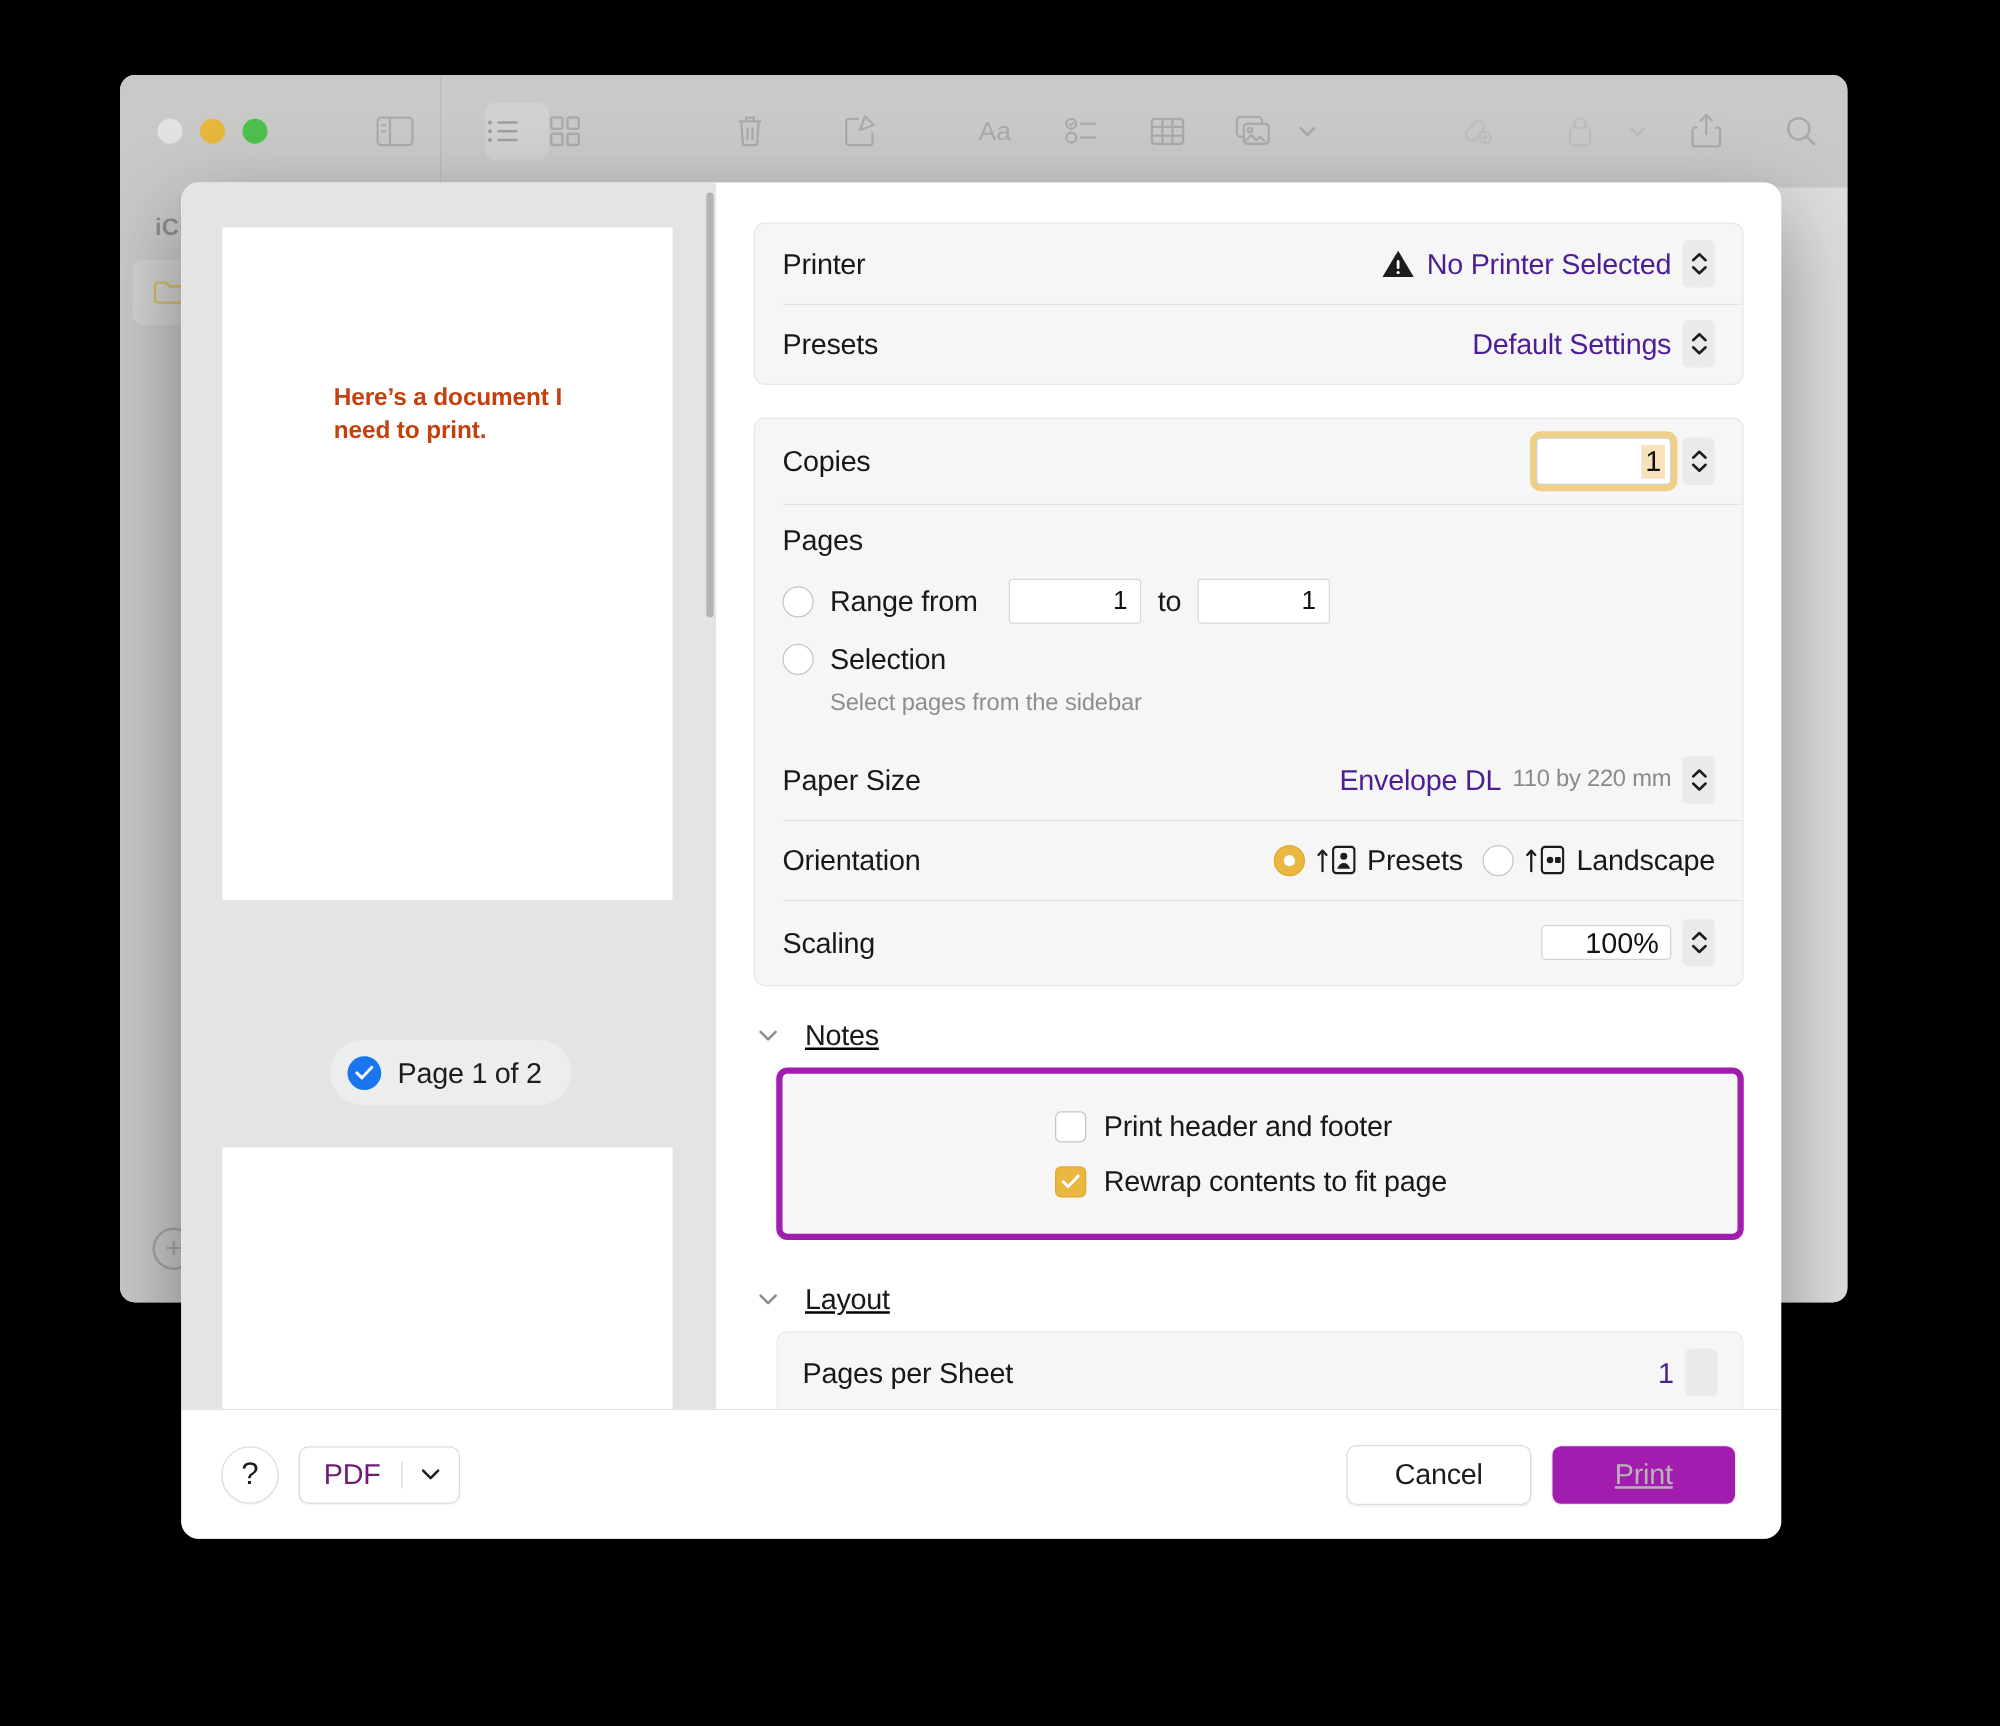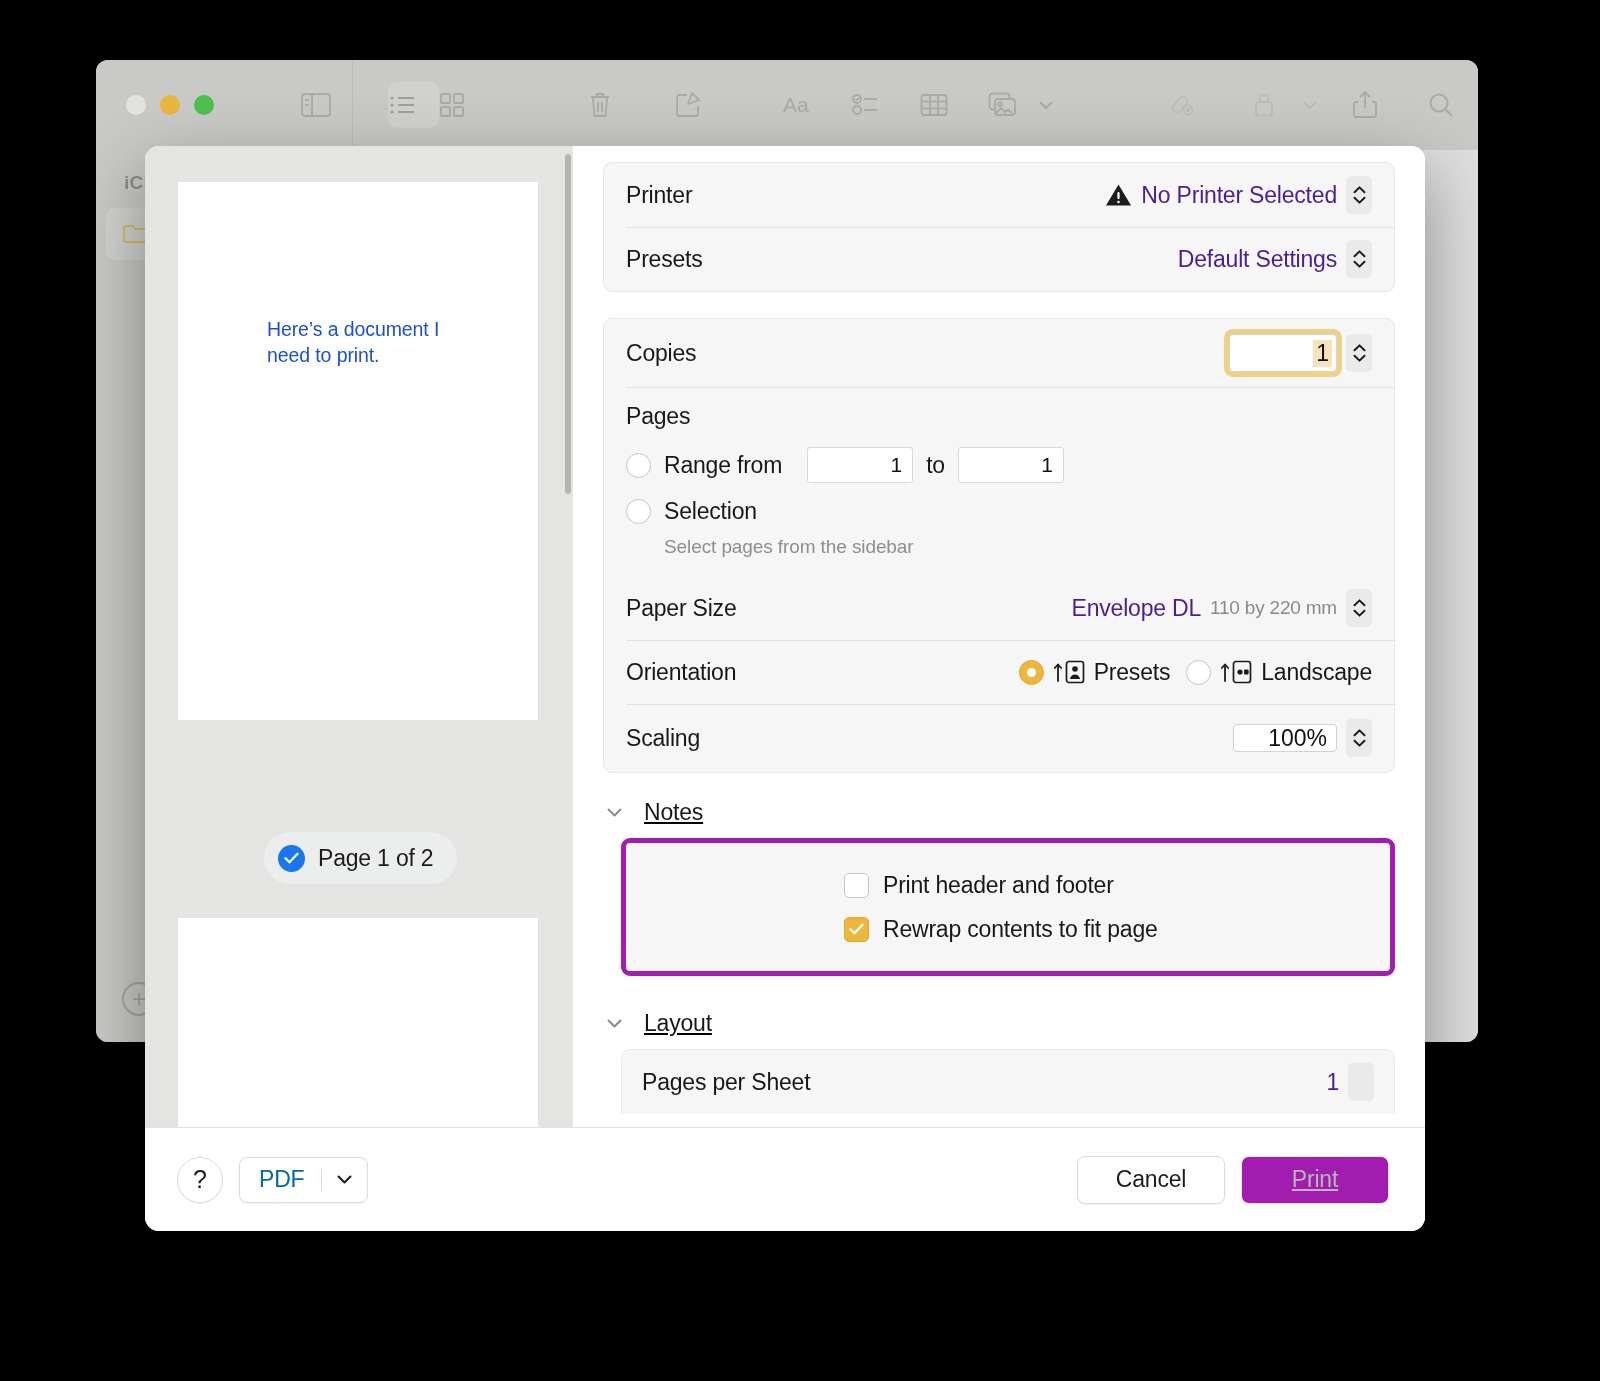--- a/index.html
+++ b/index.html
@@ -68,40 +68,40 @@
   
   .preview {
     width:428px; background:#e4e4e2; position:relative; overflow:hidden; flex:none;
   }
   .pv-page {
     position:absolute; left:33px; width:360px; background:#fff;
   }
   .pv-page.p1 { top:36px; height:538px; }
   .pv-page.p2 { top:772px; height:330px; }
   .pv-text {
-    position:absolute; left:89px; top:135px; width:215px;
-    font-size:19.5px; font-weight:400; color:#1d4ed8; line-height:1.32; letter-spacing:-.1px;
+    position:absolute; left:89px; top:124px; width:215px;
+    font-size:19.5px; font-weight:700; color:#c2410c; line-height:1.32; letter-spacing:-.1px;
   }
   .pv-pill {
     position:absolute; left:119px; top:686px; height:52px; padding:0 24px 0 14px;
     background:#eceded; border-radius:26px; display:flex; align-items:center; gap:13px;
   }
   .pv-check {
     width:27px; height:27px; border-radius:50%; background:#1a76ef;
     display:flex; align-items:center; justify-content:center; flex:none;
   }
   .pv-pill span.lbl { font-size:23px; color:#1c1c1c; letter-spacing:-.2px; }
   .pv-scroll {
     position:absolute; right:2px; top:8px; width:6px; height:340px;
     background:#b4b4b2; border-radius:3px;
   }
 
   
   .options {
-    flex:1; background:#fff; padding:16px 30px 0 30px; overflow:hidden; position:relative;
+    flex:1; background:#fff; padding:32px 30px 0 30px; overflow:hidden; position:relative;
   }
   .card {
     background:#f6f6f6; border:1px solid #e7e7e7; border-radius:9px; margin-bottom:26px;
   }
   .row {
     display:flex; align-items:center; min-height:64px; padding:0 22px; position:relative;
   }
   .row + .row::before {
     content:""; position:absolute; left:22px; right:0; top:0; height:1px; background:#e3e3e3;
   }
@@ -189,21 +189,21 @@
   }
   .help-btn {
     width:46px; height:46px; border-radius:50%; background:#fff; border:1px solid #dcdcdc;
     display:flex; align-items:center; justify-content:center;
     font-size:25px; color:#1c1c1c; box-shadow:0 1px 1px rgba(0,0,0,.05);
   }
   .pdf-btn {
     height:46px; background:#fff; border:1px solid #dcdcdc; border-radius:8px;
     display:flex; align-items:center; box-shadow:0 1px 1px rgba(0,0,0,.05);
   }
-  .pdf-btn .t { font-size:23px; color:#0369a1; padding:0 17px 0 19px; letter-spacing:-.2px; }
+  .pdf-btn .t { font-size:23px; color:#701a75; padding:0 17px 0 19px; letter-spacing:-.2px; }
   .pdf-btn .div { width:1px; height:22px; background:#d9d9d9; }
   .pdf-btn .cv { padding:0 15px; display:flex; color:#1c1c1c; }
   .spacer { flex:1; }
   .btn {
     height:48px; min-width:148px; border-radius:8px; display:flex; align-items:center; justify-content:center;
     font-size:23px; letter-spacing:-.2px;
   }
   .btn.cancel { background:#fff; border:1px solid #dcdcdc; color:#1c1c1c; box-shadow:0 1px 1px rgba(0,0,0,.05); }
   .btn.print  { background:#a21caf; border:1px solid #ededed; color:#b6b6b6;text-decoration:underline; }
 </style>

